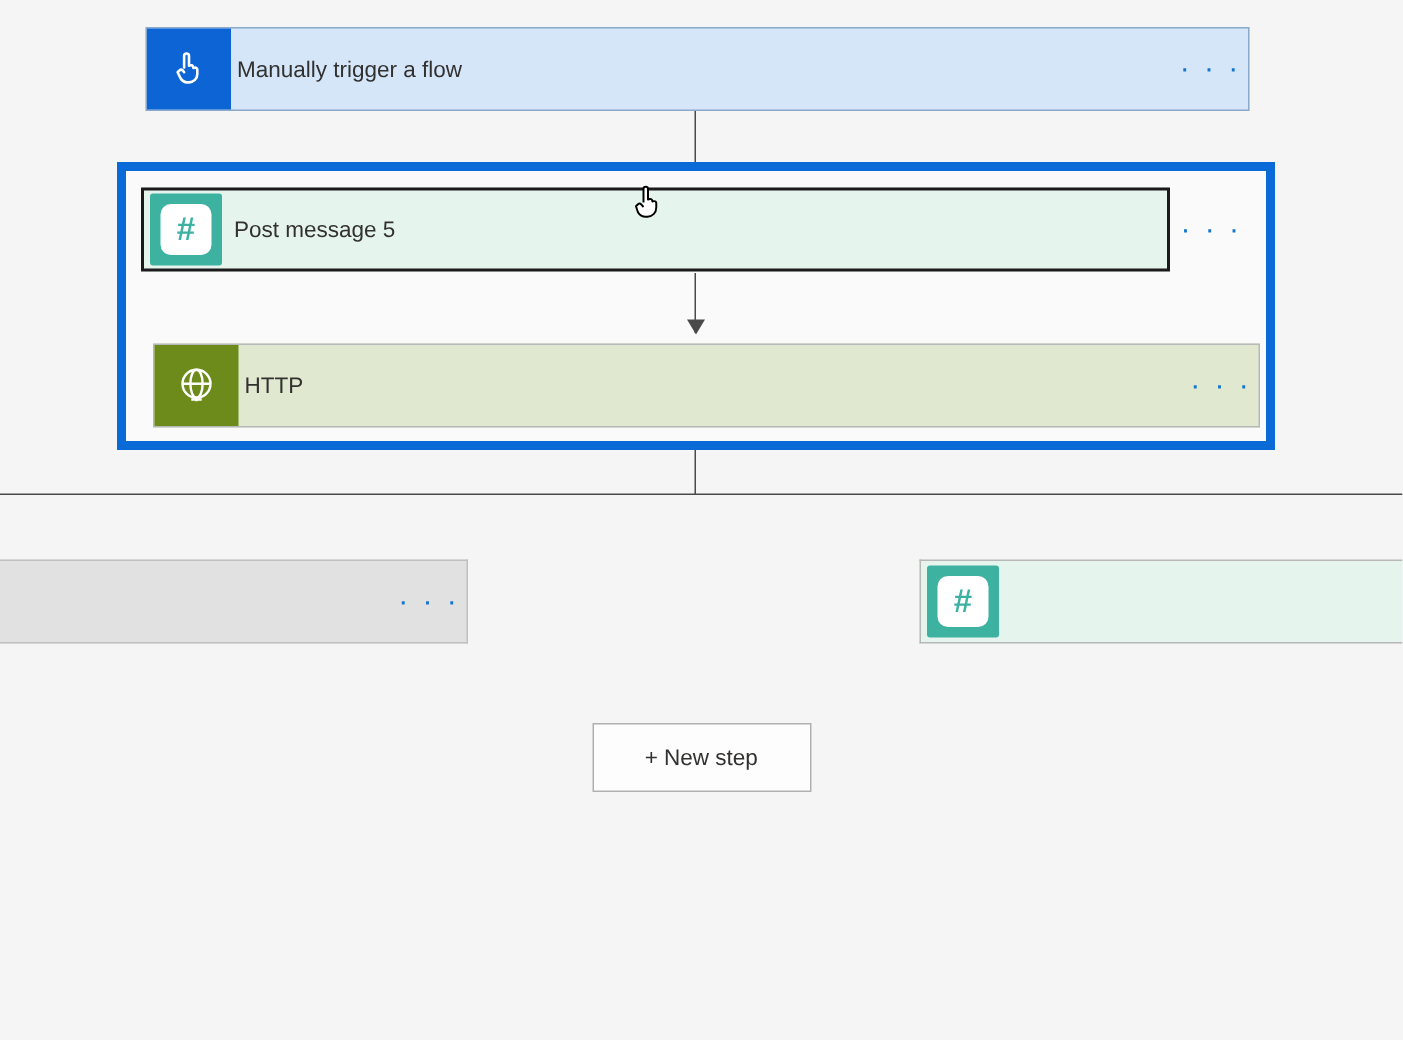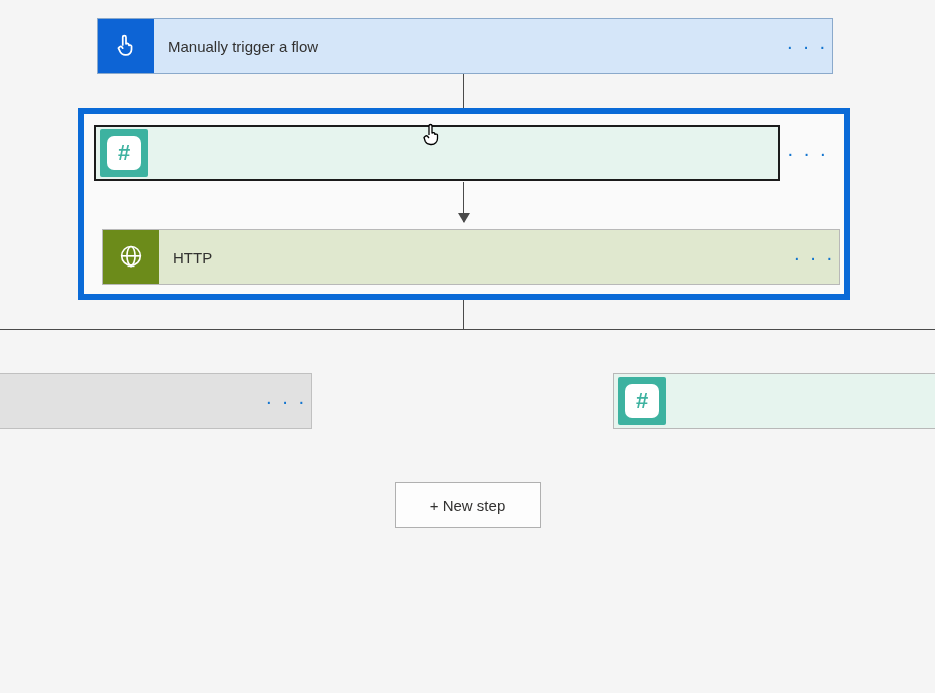--- a/index.html
+++ b/index.html
@@ -27,21 +27,21 @@
     height: 100%;
     display: flex;
     align-items: center;
     justify-content: center;
     flex-shrink: 0;
   }
   .card-label {
     flex: 1;
     font-size: 15px;
     color: #323130;
-    padding-left: 14px;
+    padding-left: 4px;
   }
   .card-menu {
     width: 50px;
     display: flex;
     align-items: center;
     justify-content: center;
     color: #1475cf;
     font-size: 20px;
     letter-spacing: 2px;
     height: 100%;
@@ -202,20 +202,21 @@
   </div>
 
   <div class="arrow arrow1"></div>
 
   <div class="selection"></div>
 
   <div class="pm5-actual">
     <div class="icon-box">
       <div class="hash-icon">#</div>
     </div>
+    <div class="card-label">Post message 5</div>
   </div>
   <div class="pm5-ellipsis">· · ·</div>
 
   <div class="arrow arrow2"></div>
 
   <div class="http-card">
     <div class="icon-box">
       <svg width="28" height="28" viewBox="0 0 24 24">
         <circle cx="12" cy="11" r="8" stroke="#fff" stroke-width="1.4" fill="none"></circle>
         <ellipse cx="12" cy="11" rx="3.5" ry="8" stroke="#fff" stroke-width="1.4" fill="none"></ellipse>

